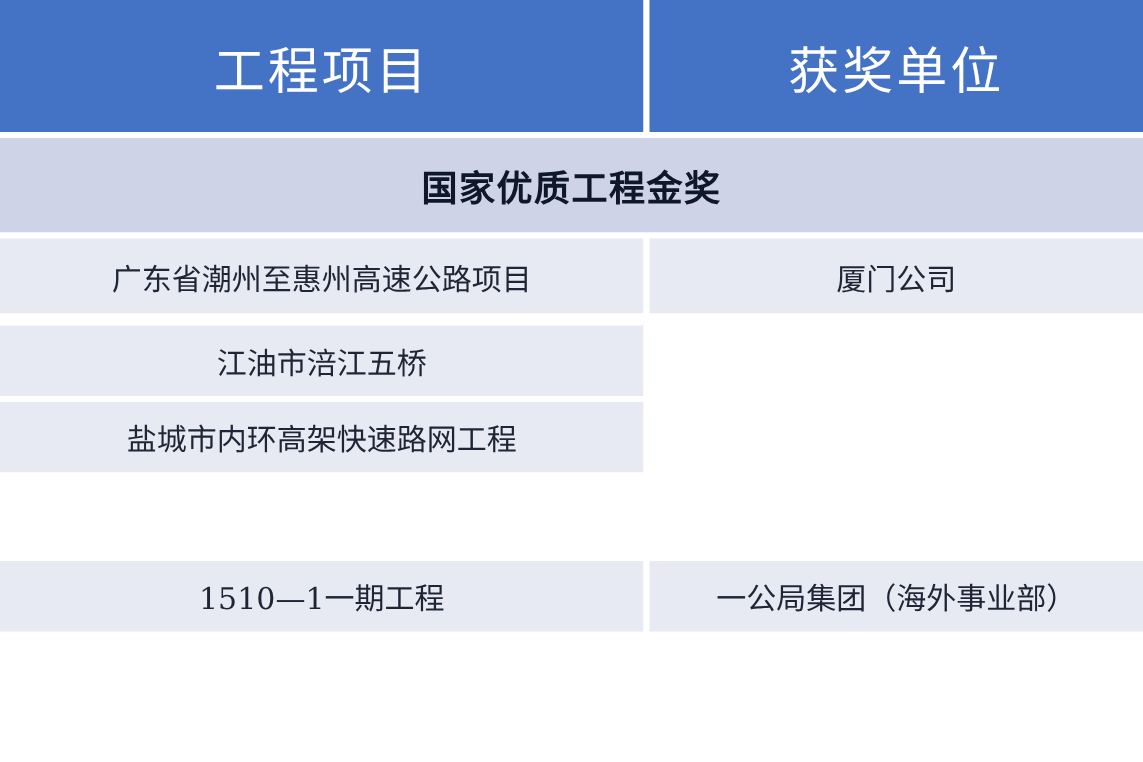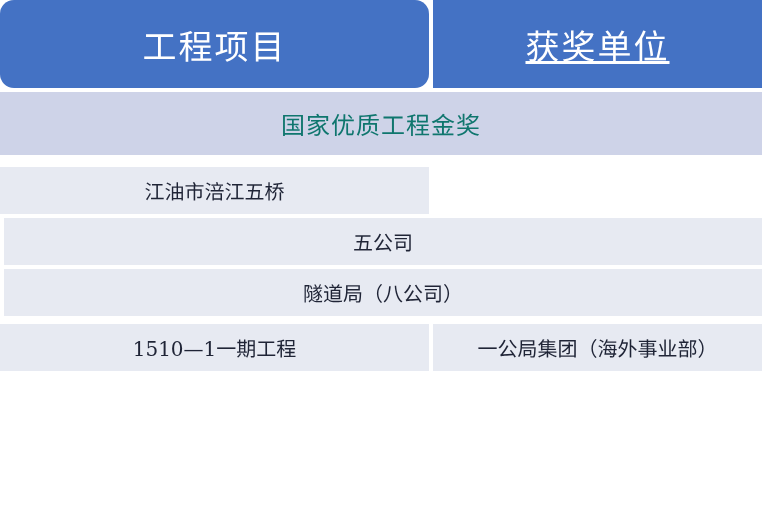--- a/index.html
+++ b/index.html
@@ -38,25 +38,23 @@
     align-items: center;
     justify-content: center;
     font-size: 34px;
     font-weight: normal;
     letter-spacing: 2px;
     box-sizing: border-box;
   }
   .table-header .hcell.col-project {
     width: 429px;
     flex: 0 0 429px;
-    border-radius: 14px;
   }
   .table-header .hcell.col-unit {
     flex: 1 1 auto;
-    text-decoration: underline;
   }
   .table-header .hdiv {
     width: 4px;
     flex: 0 0 4px;
     background: #ffffff;
   }
 
   
   .row-gap {
     height: 4px;
@@ -68,22 +66,22 @@
     flex: 0 0 63px;
     height: 63px;
     background: #CED3E8;
     display: flex;
     align-items: center;
     justify-content: center;
     box-sizing: border-box;
   }
   .section-row .section-label {
     font-size: 24px;
-    font-weight: normal;
-    color: #0f766e;
+    font-weight: bold;
+    color: #0f172a;
     letter-spacing: 1px;
   }
 
   .data-row {
     flex: 0 0 50px;
     height: 50px;
     display: flex;
     background: #ffffff;
   }
   .data-row .dcell {
@@ -129,43 +127,47 @@
   </div>
 
   <div class="row-gap"></div>
 
   <div class="section-row">
     <span class="section-label">国家优质工程金奖</span>
   </div>
 
   <div class="row-gap"></div>
 
+  <div class="data-row">
+    <div class="dcell col-project">广东省潮州至惠州高速公路项目</div>
+    <div class="ddiv"></div>
+    <div class="dcell col-unit">厦门公司</div>
+  </div>
 
   <div class="row-gap"></div>
 
 
   <div class="row-gap"></div>
 
   <div class="data-row compact">
     <div class="dcell col-project">江油市涪江五桥</div>
     <div class="ddiv"></div>
   </div>
 
   <div class="row-gap"></div>
 
   <div class="data-row compact">
+    <div class="dcell col-project">盐城市内环高架快速路网工程</div>
     <div class="ddiv"></div>
-    <div class="dcell col-unit">五公司</div>
   </div>
 
   <div class="row-gap"></div>
 
   <div class="data-row compact">
     <div class="ddiv"></div>
-    <div class="dcell col-unit">隧道局（八公司）</div>
   </div>
 
   <div class="row-gap"></div>
 
 
   <div class="row-gap"></div>
 
   <div class="data-row compact">
     <div class="dcell col-project">1510—1一期工程</div>
     <div class="ddiv"></div>

